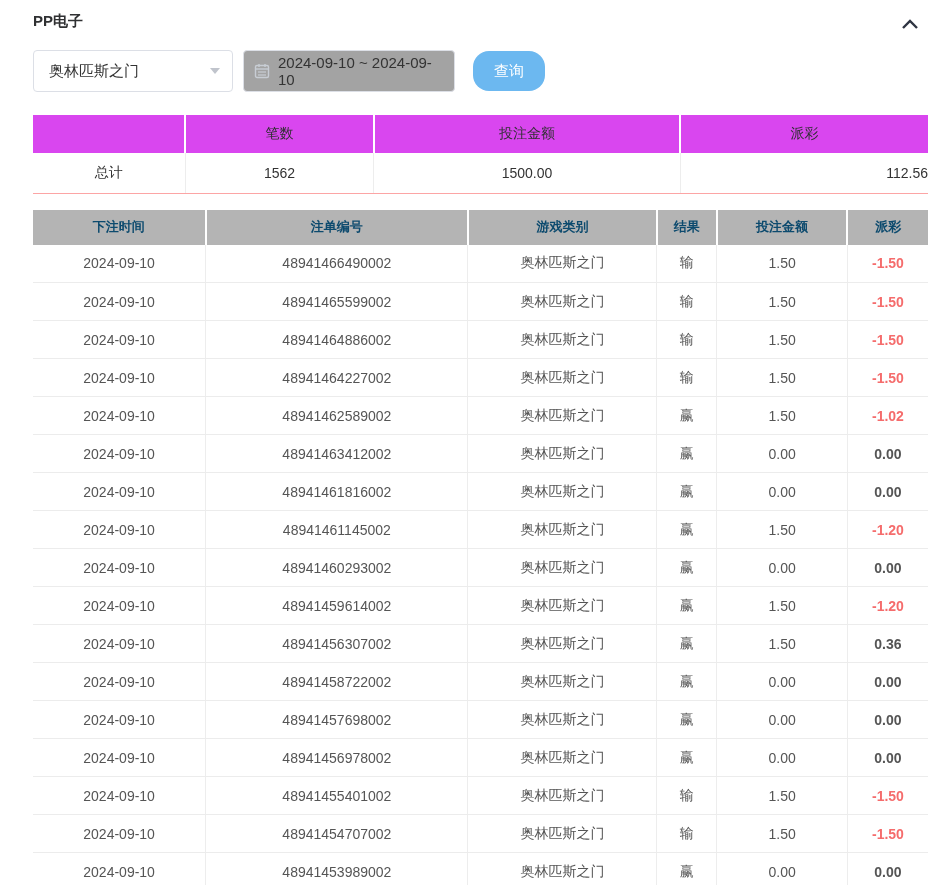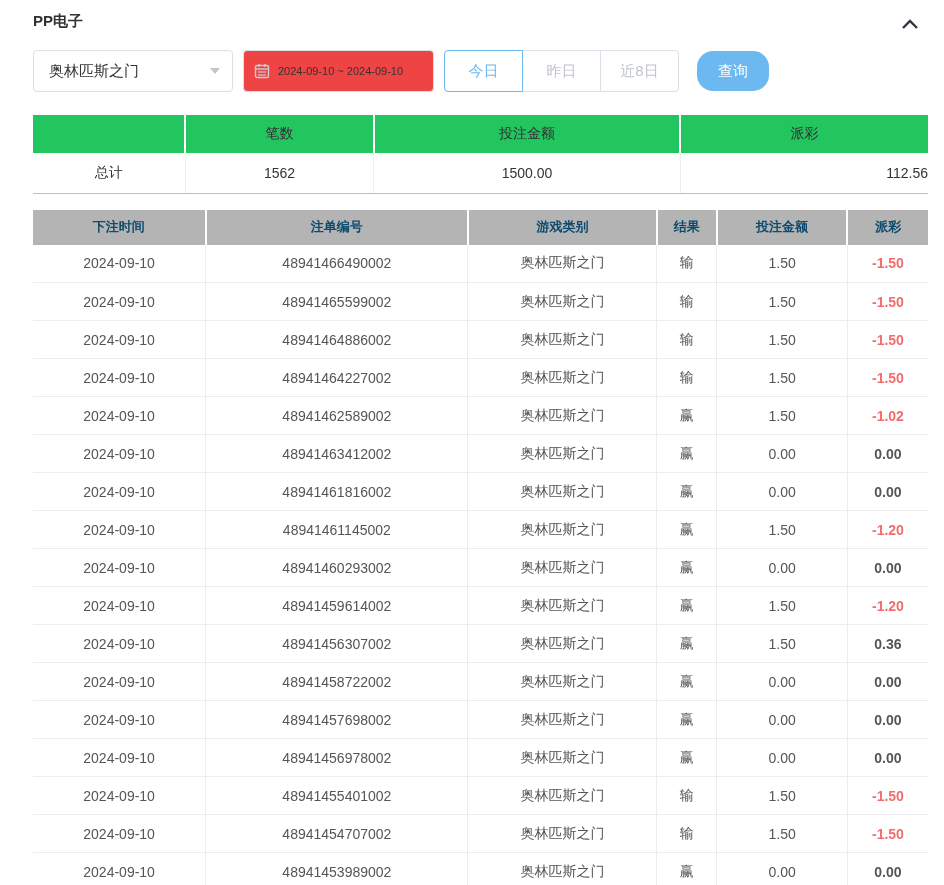--- a/index.html
+++ b/index.html
@@ -37,26 +37,26 @@
     cursor: pointer; background: #fff;
   }
   .caret-down {
     width: 0; height: 0;
     border-left: 5px solid transparent;
     border-right: 5px solid transparent;
     border-top: 6px solid #c0c4cc;
   }
   .date-box {
     margin-left: 10px;
-    width: 191px; height: 42px;
+    width: 212px; height: 42px;
     border: 1px solid #dcdfe6; border-radius: 4px;
     display: flex; align-items: center;
     padding: 0 10px;
-    font-size: 11px; color: #333;
-    cursor: pointer; background: #ef4444;
+    font-size: 15px; color: #333;
+    cursor: pointer; background: #a3a3a3;
   }
   .date-box .cal { margin-right: 8px; display: flex; align-items: center; }
   .btn-group { margin-left: 10px; display: flex; }
   .btn-group .qbtn {
     height: 42px; width: 79px;
     background: #fff;
     border: 1px solid #dcdfe6;
     font-size: 15px; color: #c0c4cc;
     cursor: pointer;
     margin-left: -1px;
@@ -73,21 +73,21 @@
     border: none; border-radius: 16px;
     font-size: 15px; cursor: pointer;
   }
 
   
   table { border-collapse: collapse; width: 895px; table-layout: fixed; }
   td, th { text-align: center; font-weight: normal; }
 
   .summary-table { margin-top: 23px; }
   .summary-table th {
-    background: #22c55e; height: 38px;
+    background: #d946ef; height: 38px;
     font-size: 14px; color: #303133;
     border-right: 2px solid #fff;
   }
   .summary-table th:last-child { border-right: none; }
   .summary-table td {
     height: 40px; font-size: 14px; color: #333;
     background: #fff;
     border-bottom: 1px solid #fca5a5;
     border-right: 1px solid #ededed;
   }
@@ -137,25 +137,20 @@
           <line x1="1.5" y1="6" x2="14.5" y2="6" stroke="#c8cdd4" stroke-width="1.4"></line>
           <line x1="5" y1="1" x2="5" y2="4" stroke="#c8cdd4" stroke-width="1.4"></line>
           <line x1="11" y1="1" x2="11" y2="4" stroke="#c8cdd4" stroke-width="1.4"></line>
           <line x1="4" y1="9" x2="12" y2="9" stroke="#c8cdd4" stroke-width="1.2"></line>
           <line x1="4" y1="12" x2="12" y2="12" stroke="#c8cdd4" stroke-width="1.2"></line>
         </svg>
       </span>
       <span>2024-09-10 ~ 2024-09-10</span>
     </div>
 
-    <div class="btn-group">
-      <button class="qbtn active">今日</button>
-      <button class="qbtn">昨日</button>
-      <button class="qbtn">近8日</button>
-    </div>
 
     <button class="query-btn">查询</button>
   </div>
 
   <table class="summary-table">
     <colgroup>
         <col style="width:17%">
         <col style="width:21.1%">
         <col style="width:34.2%">
         <col style="width:27.7%">

